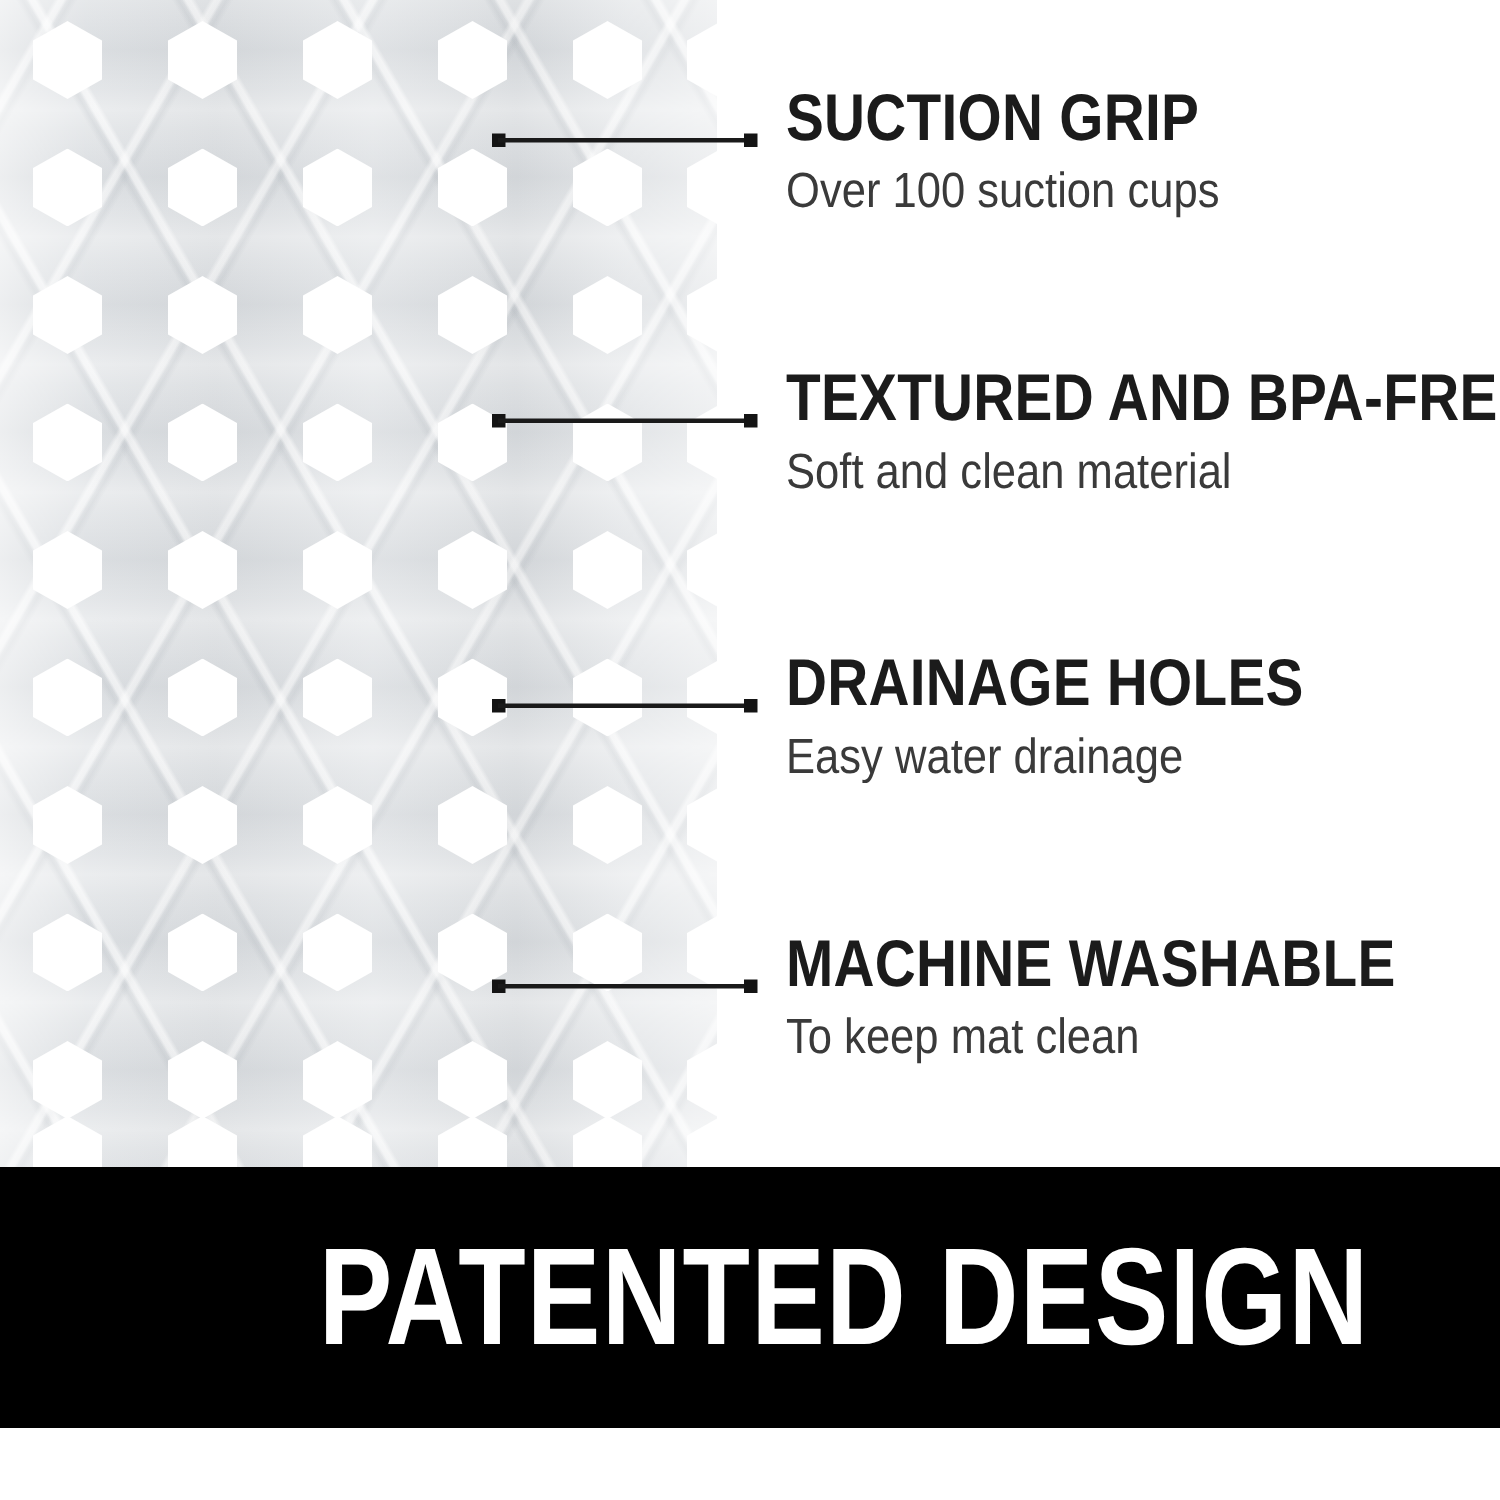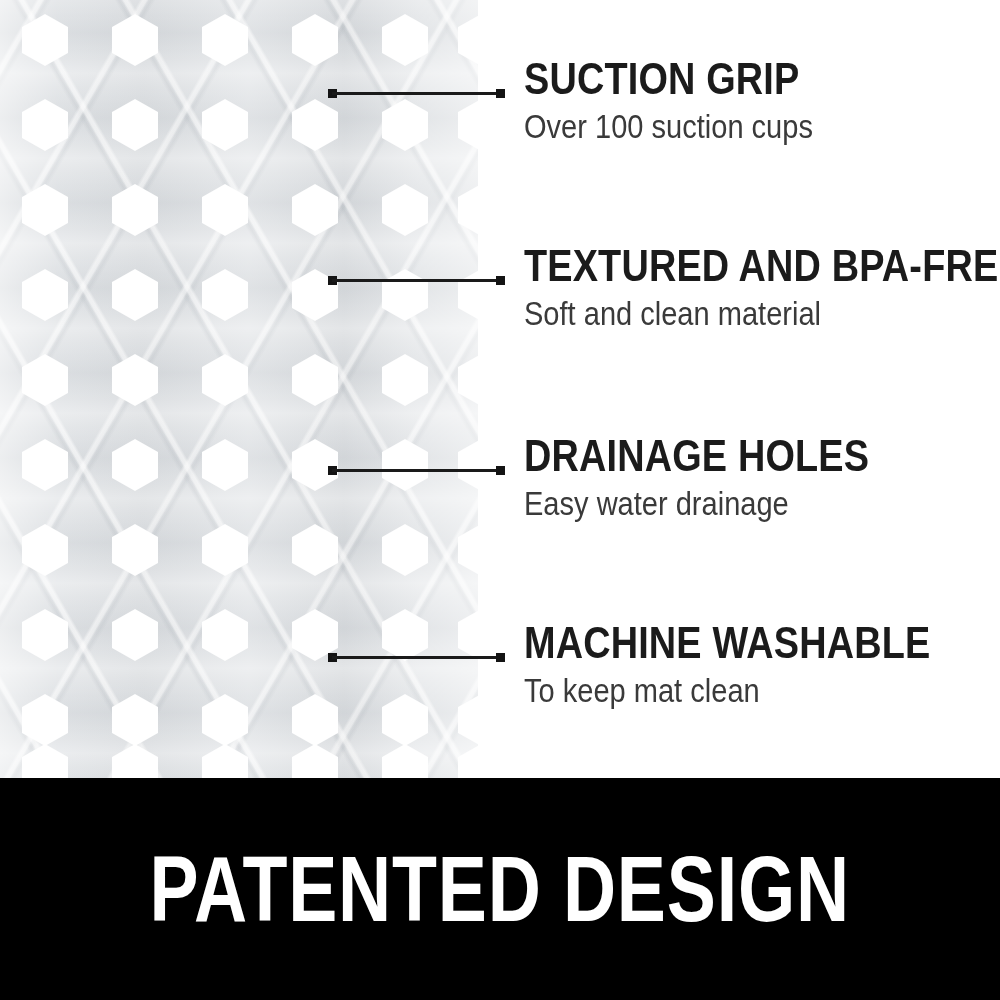--- a/index.html
+++ b/index.html
@@ -171,25 +171,25 @@
     transform: scaleX(0.88);
     transform-origin: left center;
   }
 
   
   .banner {
     position: absolute;
     left: 0;
     top: 778px;
     width: 1000px;
-    height: 222px;
+    height: 174px;
     background: #000000;
     display: flex;
     align-items: center;
-    justify-content: center;
+    justify-content: flex-end;
   }
   .banner-text {
     font-family: "Liberation Sans Narrow", "Liberation Sans", sans-serif;
     font-weight: 700;
     font-size: 92px;
     line-height: 92px;
     letter-spacing: 1px;
     color: #ffffff;
     white-space: nowrap;
     transform: scaleX(0.80);

